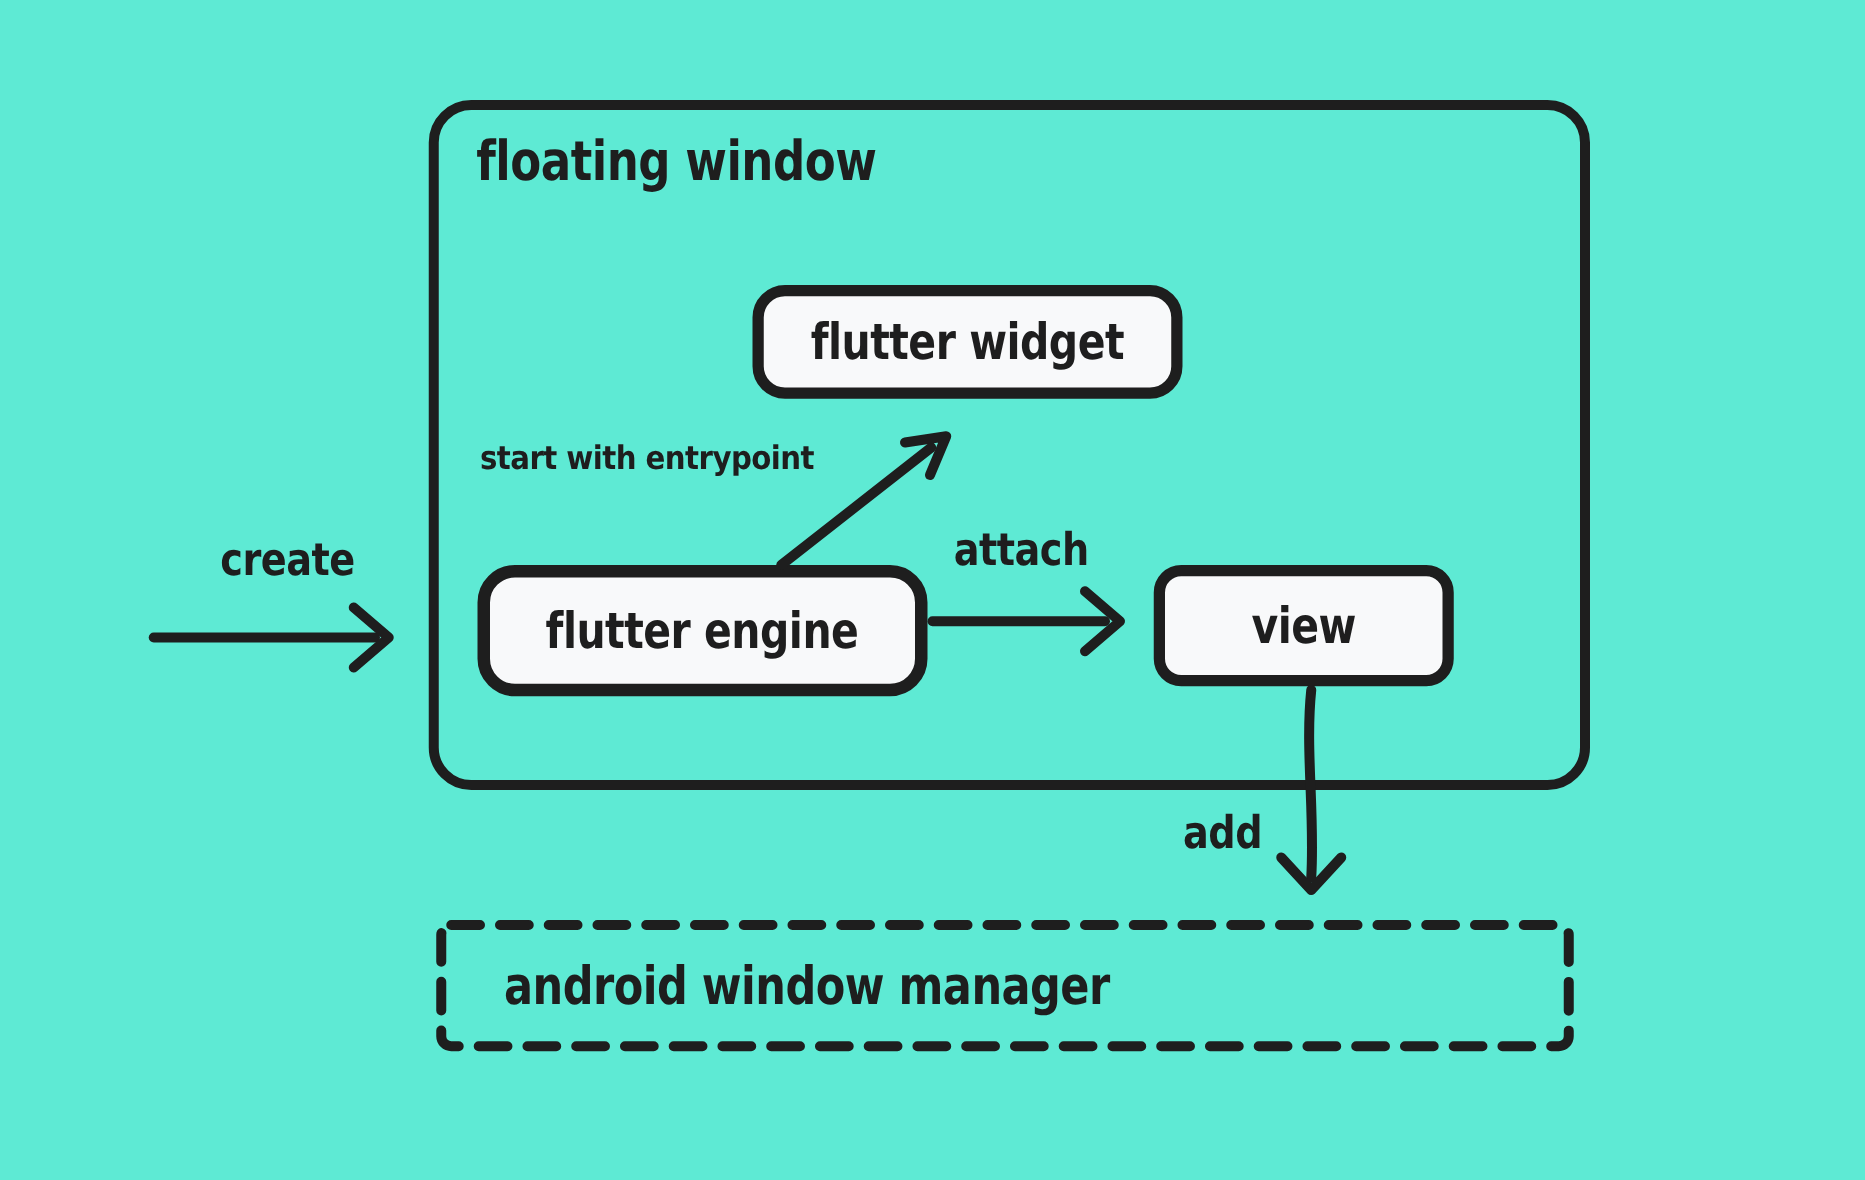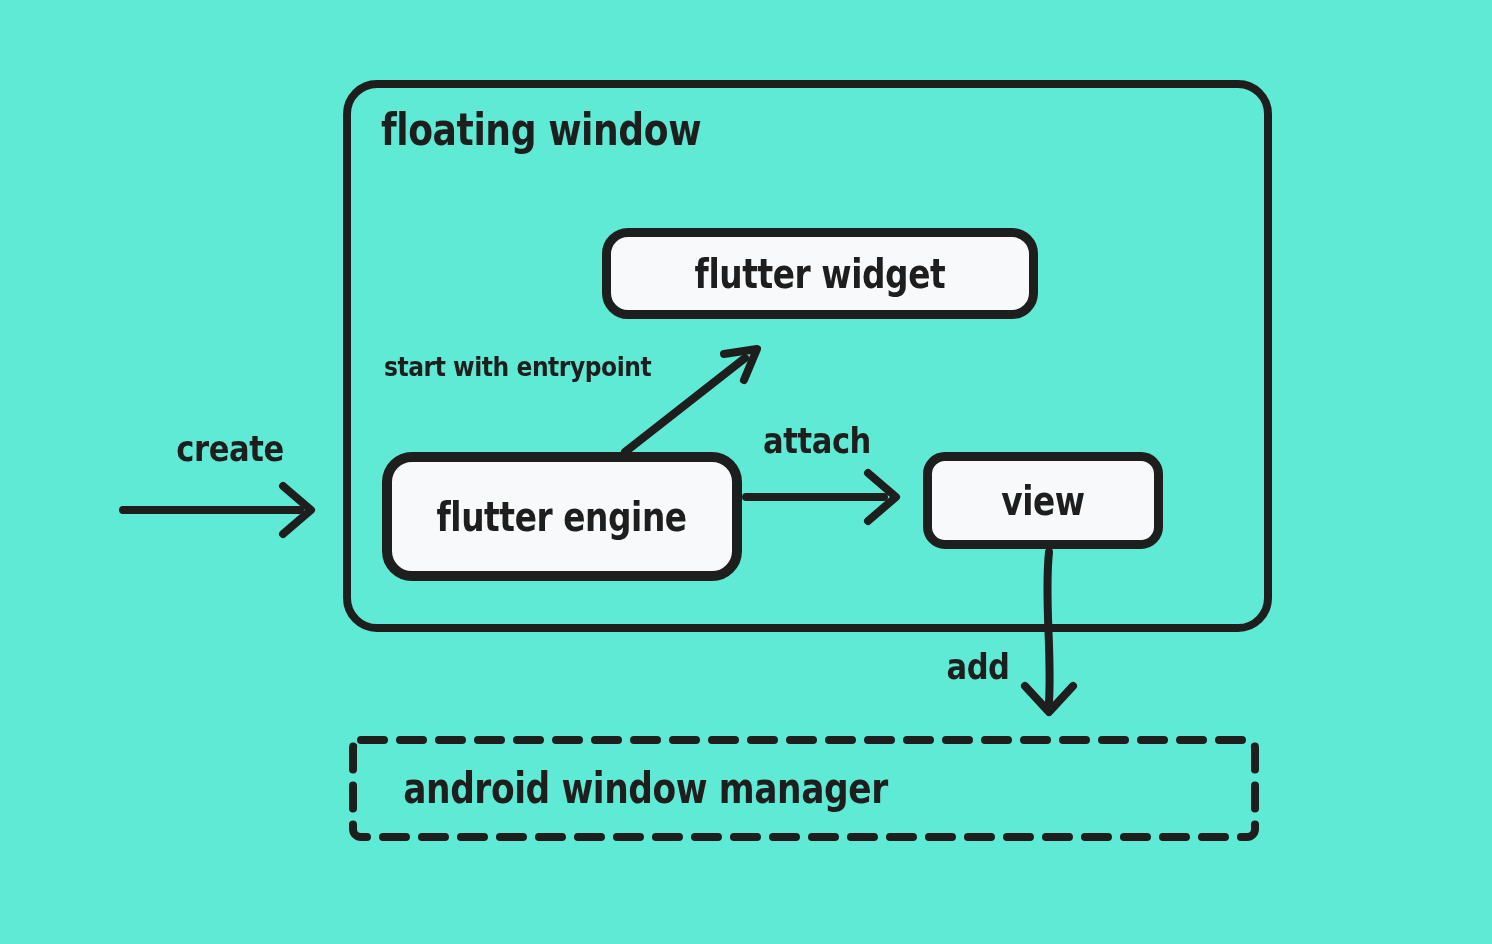--- a/index.html
+++ b/index.html
@@ -51,27 +51,27 @@
     justify-content: center;
     z-index: 2;
   }
   .node > span {
     font-size: 40px;
     transform: scaleX(0.82);
     transform-origin: center;
   }
   .flutter-widget {
     left: 602px; top: 228px;
-    width: 436px; height: 91px;
+    width: 344px; height: 91px;
     border: 9px solid #1e1e1e;
     border-radius: 26px;
   }
   .flutter-engine {
     left: 382px; top: 452px;
-    width: 360px; height: 129px;
+    width: 360px; height: 105px;
     border: 10px solid #1e1e1e;
     border-radius: 30px;
   }
   .view-box {
     left: 923px; top: 452px;
     width: 240px; height: 97px;
     border: 9px solid #1e1e1e;
     border-radius: 22px;
   }
   

